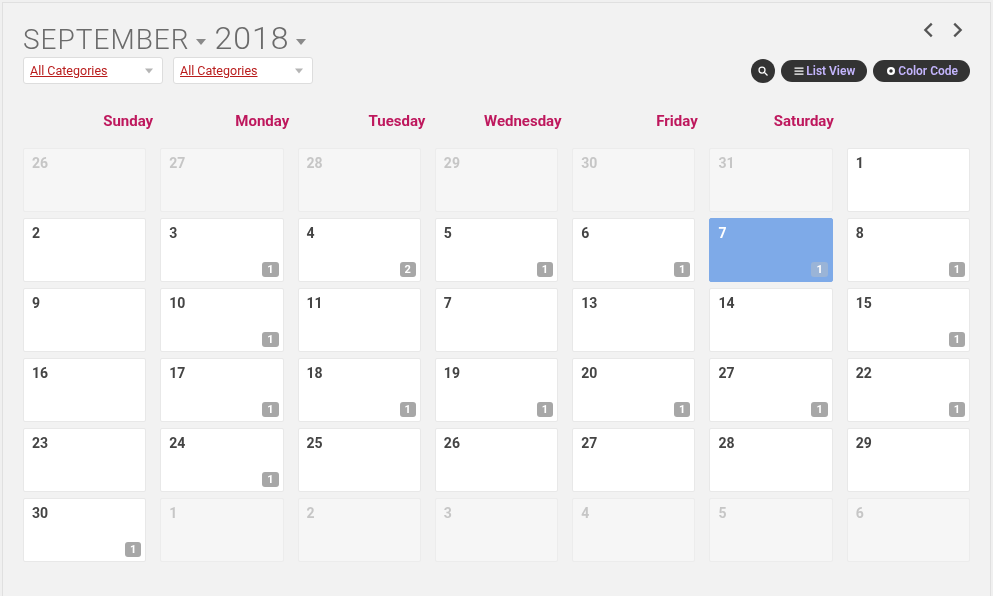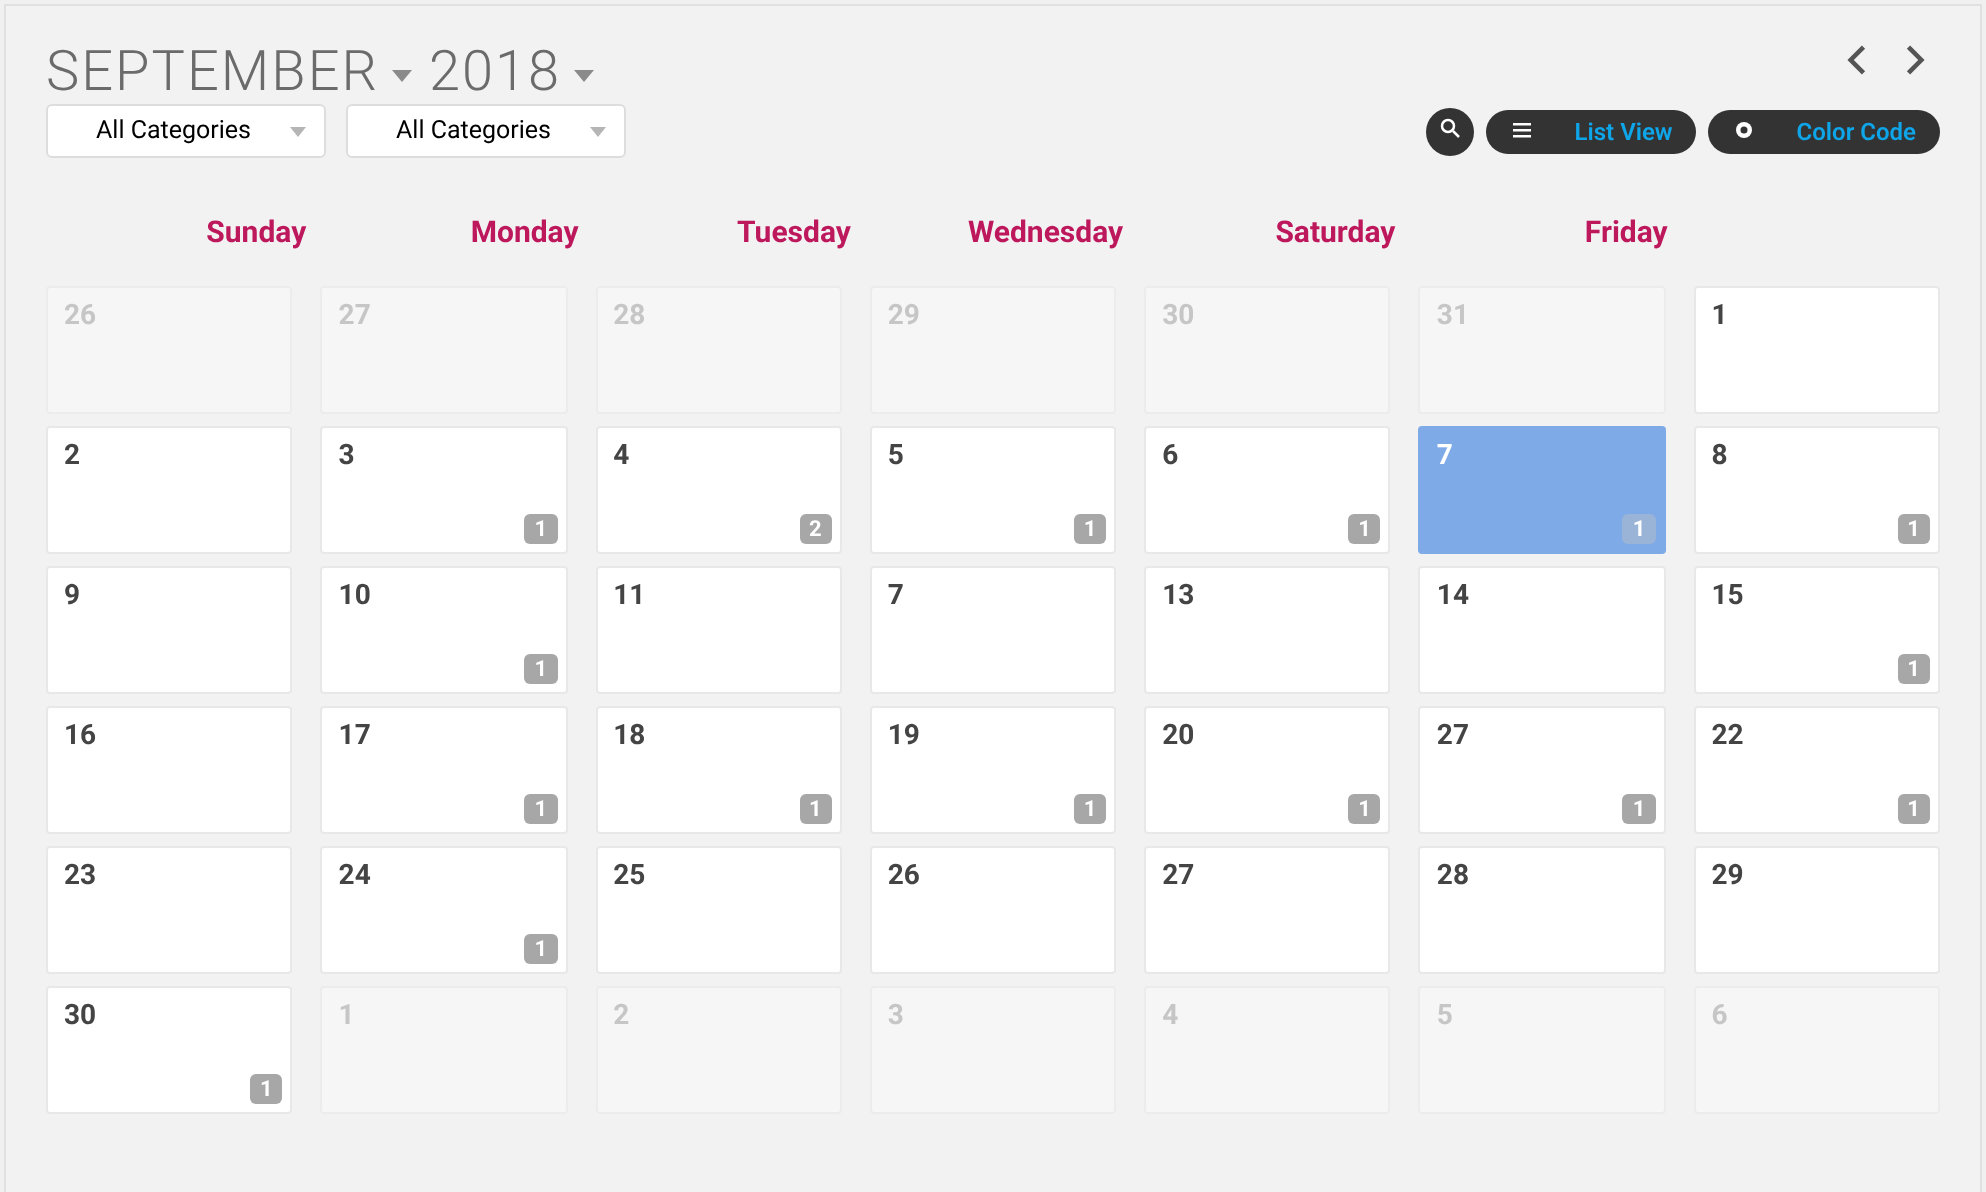--- a/index.html
+++ b/index.html
@@ -29,21 +29,21 @@
       gap: 8px;
       color: #6b6b6b;
       font-weight: 300;
       letter-spacing: 1px;
     }
     .title .month {
       font-size: 28px;
       text-transform: uppercase;
     }
     .title .year {
-      font-size: 28px;
+      font-size: 32px;
     }
     .title .caret {
       display: inline-block;
       width: 0; height: 0;
       border-left: 5px solid transparent;
       border-right: 5px solid transparent;
       border-top: 6px solid #8a8a8a;
       margin-left: 2px;
       position: relative;
       top: -4px;
@@ -66,51 +66,53 @@
       margin-bottom: 18px;
     }
     .selects {
       display: flex;
       gap: 10px;
     }
     .select {
       background: #fff;
       border: 1px solid #ddd;
       border-radius: 3px;
-      padding: 5px 24px 5px 24px;
+      padding: 5px 24px 5px 6px;
       font-size: 12.5px;
-      color: #000000;
+      color: #b91c1c;
       min-width: 140px;
       position: relative;
       cursor: pointer;
+      text-decoration: underline;
     }
     .select::after {
       content: '';
       position: absolute;
       right: 9px;
       top: 50%;
       transform: translateY(-50%);
       width: 0; height: 0;
       border-left: 4px solid transparent;
       border-right: 4px solid transparent;
       border-top: 5px solid #b5b5b5;
     }
     .pills {
       display: flex;
       gap: 6px;
       align-items: center;
     }
     .pill {
       background: #333;
-      color: #0ea5e9;
+      color: #c4b5fd;
       border-radius: 12px;
       padding: 4px 12px;
       font-size: 12px;
       display: flex;
-      gap: 20px;
+      align-items: center;
+      gap: 1px;
       cursor: pointer;
       font-weight: 600;
     }
     .pill.icononly {
       padding: 4px 7px;
       border-radius: 50%;
       width: 24px;
       height: 24px;
       justify-content: center;
     }
@@ -254,22 +256,22 @@
       </div>
     </div>
   </div>
 
   <div class="grid">
     <div class="daynames" id="daynames">
         <div class="dayname">Sunday</div>
         <div class="dayname">Monday</div>
         <div class="dayname">Tuesday</div>
         <div class="dayname">Wednesday</div>
+        <div class="dayname">Friday</div>
         <div class="dayname">Saturday</div>
-        <div class="dayname">Friday</div>
       </div>
     <div class="weeks" id="weeks">
         <div class="week">
           <div class="cell other">
             <div class="num">26</div>
           </div>
           <div class="cell other">
             <div class="num">27</div>
           </div>
           <div class="cell other">

